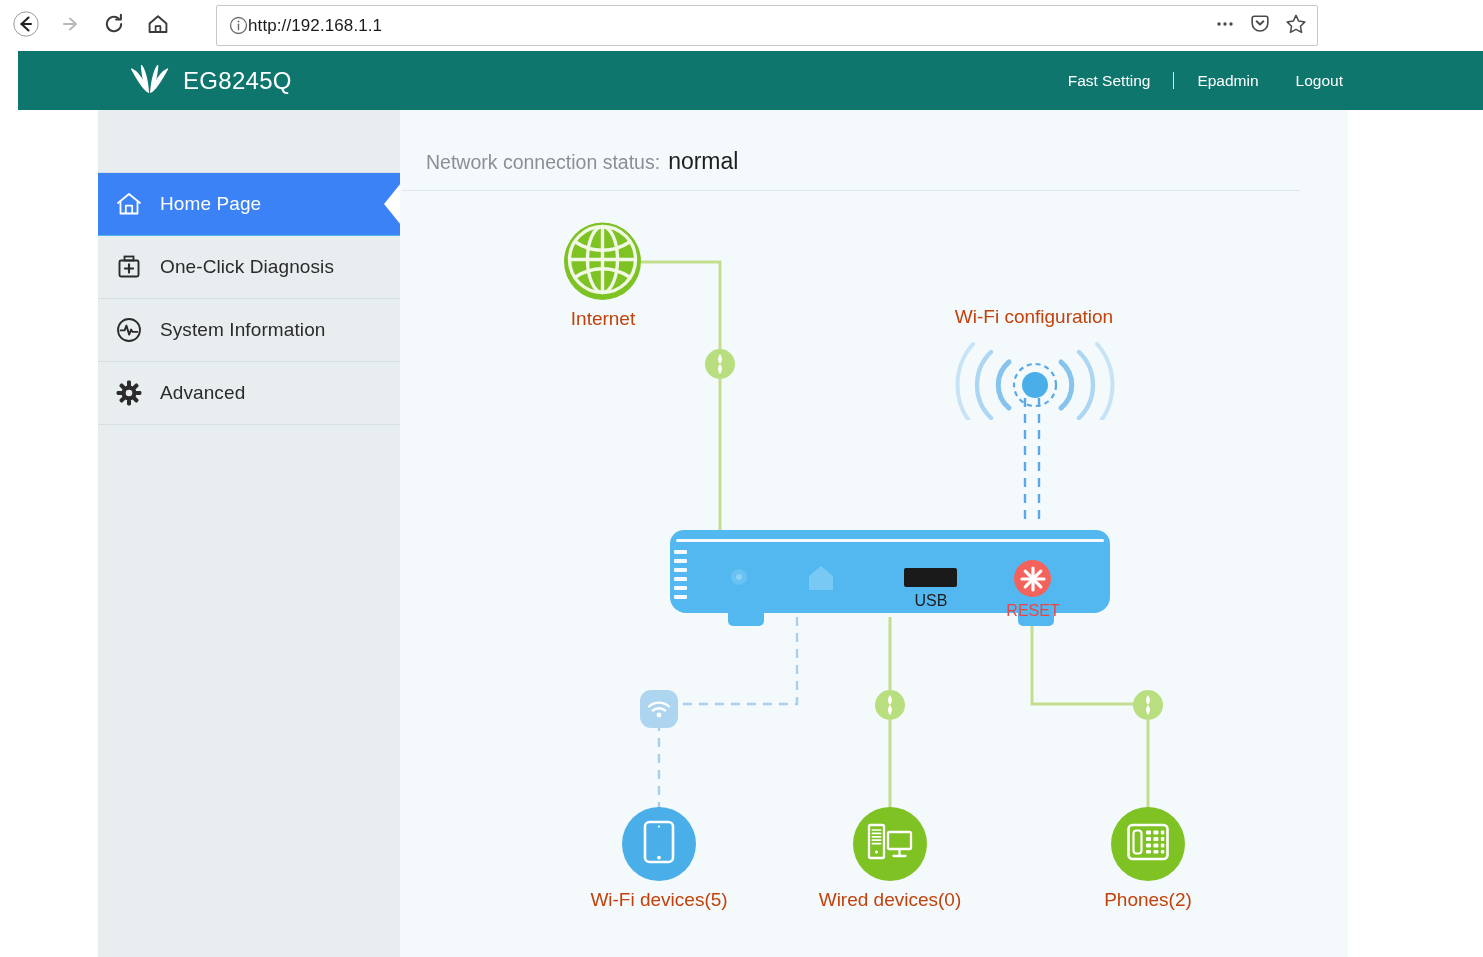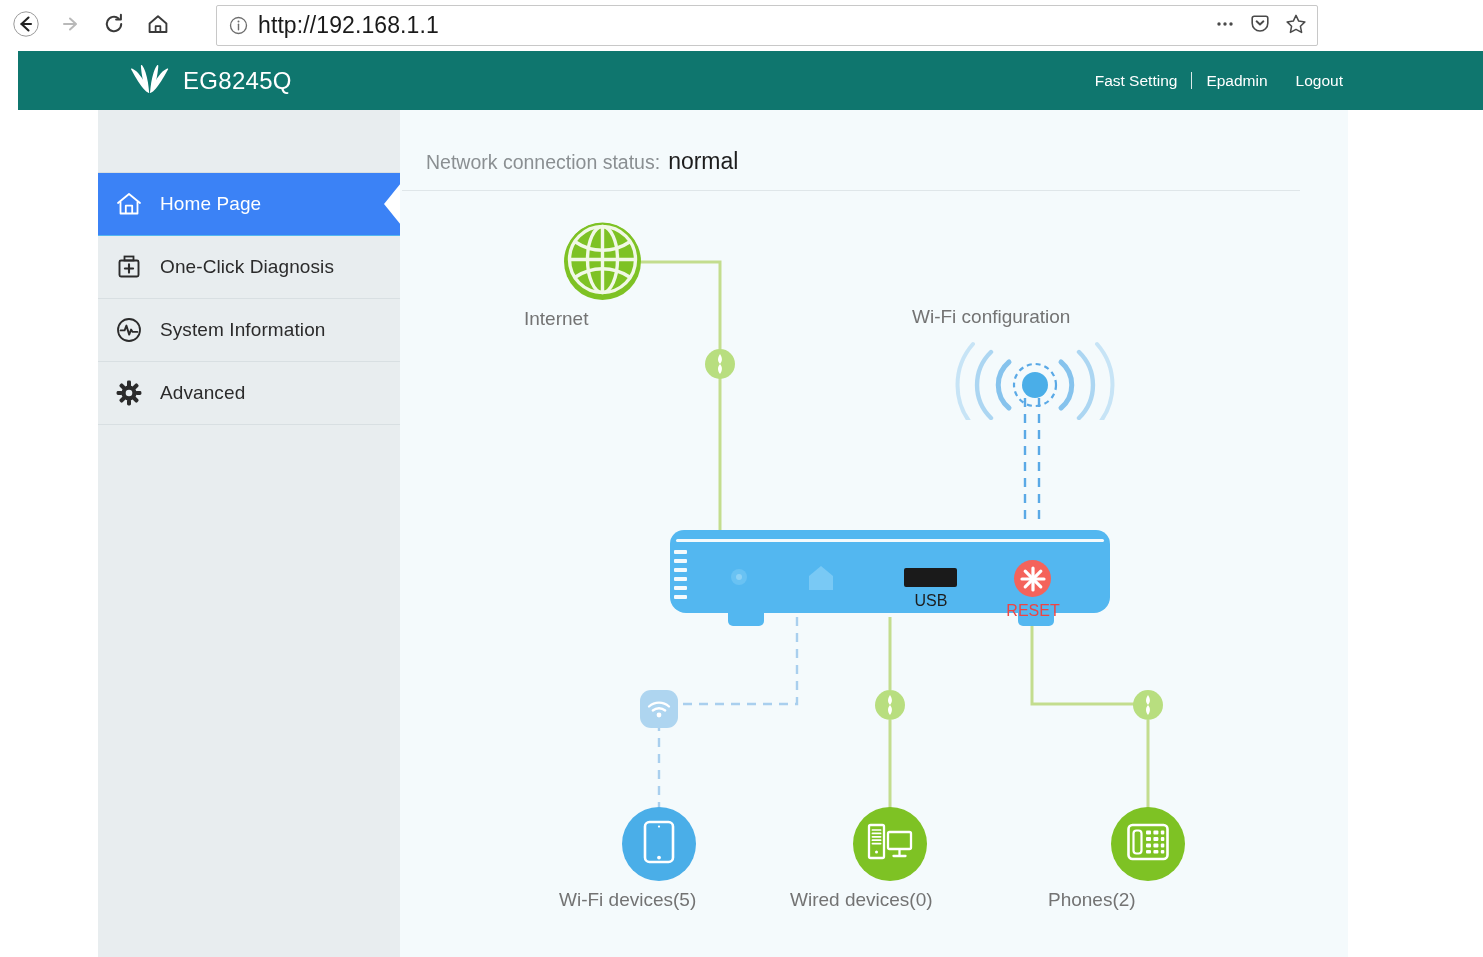--- a/index.html
+++ b/index.html
@@ -29,22 +29,22 @@
   #url-bar {
     position: absolute; left: 216px; top: 5px;
     width: 1102px; height: 41px;
     background: #ffffff;
     border: 1px solid #c8c8c8;
     border-radius: 2px;
     display: flex; align-items: center;
   }
   #info-icon { margin-left: 12px; display:flex; }
   #url-text {
-    margin-left: 10px;
-    font-size: 23px;
+    margin-left: 0;
+    font-size: 17px;
     color: #1a1a1a;
     letter-spacing: .1px;
     font-family: "Liberation Sans", sans-serif;
   }
   #url-actions {
     margin-left: auto; margin-right: 10px;
     display: flex; align-items: center; gap: 14px;
     color: #4a4a4a;
   }
 
@@ -57,21 +57,21 @@
   }
   #brand {
     position: absolute; left: 110px; top: 0; height: 59px;
     display: flex; align-items: center; gap: 11px;
   }
   #brand-name {
     color: #ffffff; font-size: 24px; letter-spacing: .3px;
   }
   #header-nav {
     position: absolute; right: 144px; top: 0; height: 59px;
-    display: flex; align-items: center; gap: 0px;
+    display: flex; align-items: center; gap: 9px;
     color: #ffffff; font-size: 15.5px;
   }
   #header-nav .hnav { padding: 0 14px; white-space: nowrap; }
   #header-nav .hsep {
     width: 1px; height: 17px; background: #ffffff; opacity: .85;
   }
 
   
   #page-body {
     position: absolute; left: 0; top: 110px;
@@ -135,23 +135,23 @@
     width: 898px; height: 1px; background: #dfe6e9;
   }
 
   
   #topology {
     position: absolute; left: 0; top: 0;
     width: 948px; height: 847px;
   }
   .topo-label {
     position: absolute;
-    font-size: 19px; color: #737373;
+    font-size: 19px; color: #c2410c;
     white-space: nowrap;
-    text-align: left;
+    text-align: center;
   }
   .node-circle {
     position: absolute;
     border-radius: 50%;
     display: flex; align-items: center; justify-content: center;
   }
   .link-marker {
     position: absolute;
     width: 30px; height: 30px;
     border-radius: 50%;

